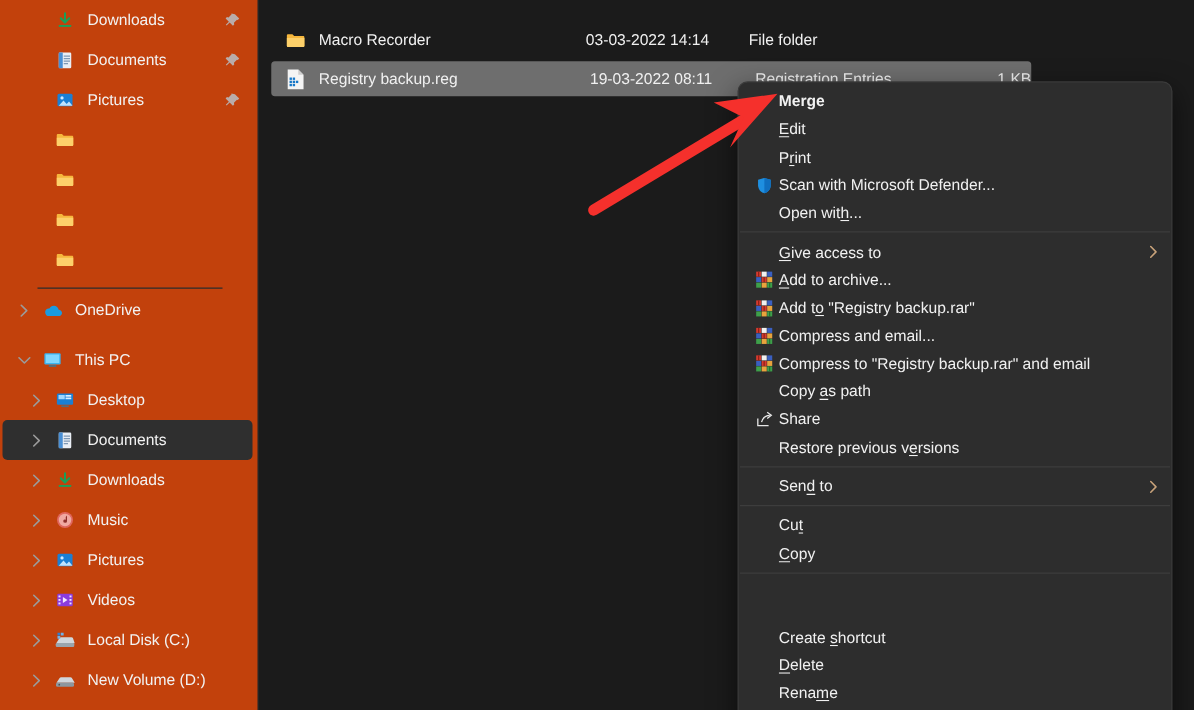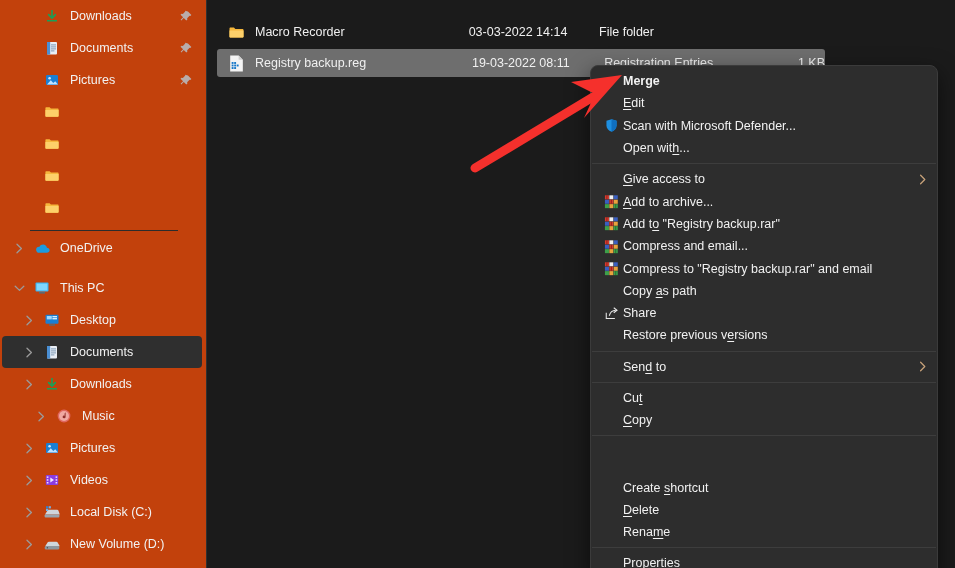--- a/index.html
+++ b/index.html
@@ -388,21 +388,21 @@
           </span>
         <span class="nav-ico">
             <svg width="16" height="16" viewBox="0 0 16 16">
               <path d="M8 2v7" stroke="#18a058" stroke-width="1.6" fill="none"></path>
               <path d="M4.6 6.6 8 10.1l3.4-3.5" fill="none" stroke="#18a058" stroke-width="1.6" stroke-linecap="round" stroke-linejoin="round"></path>
               <rect x="3" y="12" width="10" height="1.5" fill="#18a058"></rect>
             </svg>
           </span>
         <span class="nav-label">Downloads</span>
       </div>
-        <div class="nav-item lvl2" style="position:absolute;top:400px;left:12px;right:2px;">
+        <div class="nav-item lvl2" style="position:absolute;top:400px;left:0;right:2px;">
         <span class="chev">
             <svg width="9" height="11" viewBox="0 0 9 11">
               <path d="M2 1.2 6.4 5.5 2 9.8" fill="none" stroke="currentColor" stroke-width="1.3" stroke-linecap="round" stroke-linejoin="round"></path>
             </svg>
           </span>
         <span class="nav-ico">
             <svg width="16" height="16" viewBox="0 0 16 16">
               <circle cx="8" cy="8" r="6.4" fill="#e0675f"></circle>
               <circle cx="8" cy="8" r="5" fill="#f0a9a2"></circle>
               <path d="M9.6 4.3v4.6a1.5 1.3 0 1 1-1-1.2V5.5z" fill="#8e2f2a"></path>
@@ -526,20 +526,25 @@
           <span class="mi-ico"></span>
           <span class="mi-label bold">Merge</span>
 
         </div>
         <div class="mi" style="height: 22.3px;">
           <span class="mi-ico"></span>
           <span class="mi-label"><span class="ul">E</span>dit</span>
 
         </div>
         <div class="mi" style="height: 22.3px;">
+          <span class="mi-ico"></span>
+          <span class="mi-label">P<span class="ul">r</span>int</span>
+
+        </div>
+        <div class="mi" style="height: 22.3px;">
           <span class="mi-ico">
             <svg width="15" height="15" viewBox="0 0 16 16">
               <path d="M8 1.4 13.4 3v4.7c0 3.2-2.2 6-5.4 6.9-3.2-.9-5.4-3.7-5.4-6.9V3z" fill="#1e8fe0"></path>
               <path d="M8 1.4 13.4 3v4.7c0 3.2-2.2 6-5.4 6.9z" fill="#0f6fc0"></path>
             </svg>
           </span>
           <span class="mi-label">Scan with Microsoft Defender...</span>
 
         </div>
         <div class="mi" style="height: 22.3px;">

